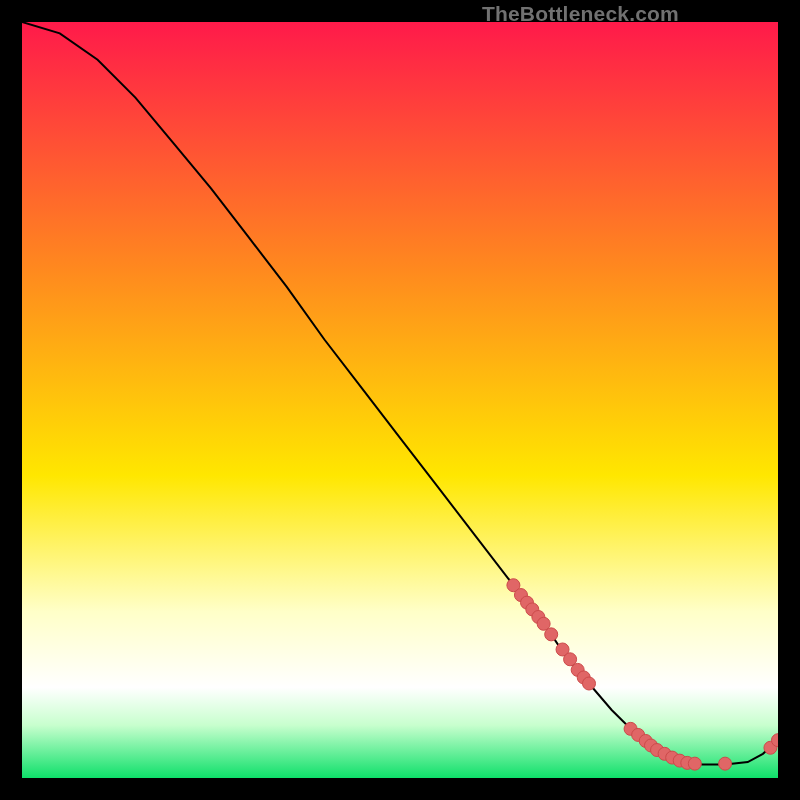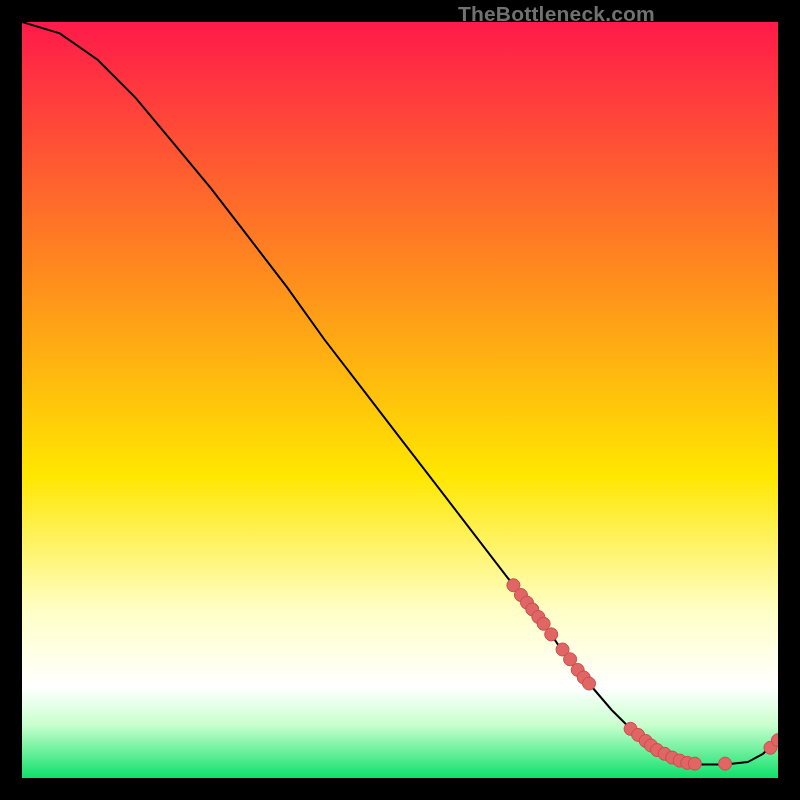--- a/index.html
+++ b/index.html
@@ -7,20 +7,21 @@
     padding: 0;
     width: 800px;
     height: 800px;
     background: #000;
     overflow: hidden;
   }
   .wrap {
     position: relative;
     width: 677px;
     height: 800px;
+    padding-left: 24px;
   }
   .plot {
     position: absolute;
     left: 22px;
     top: 22px;
     width: 756px;
     height: 756px;
   }
   .watermark {
     position: absolute;

